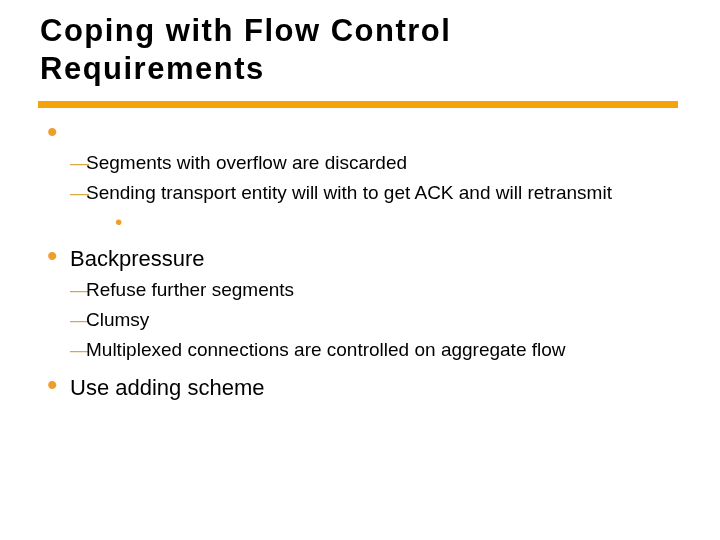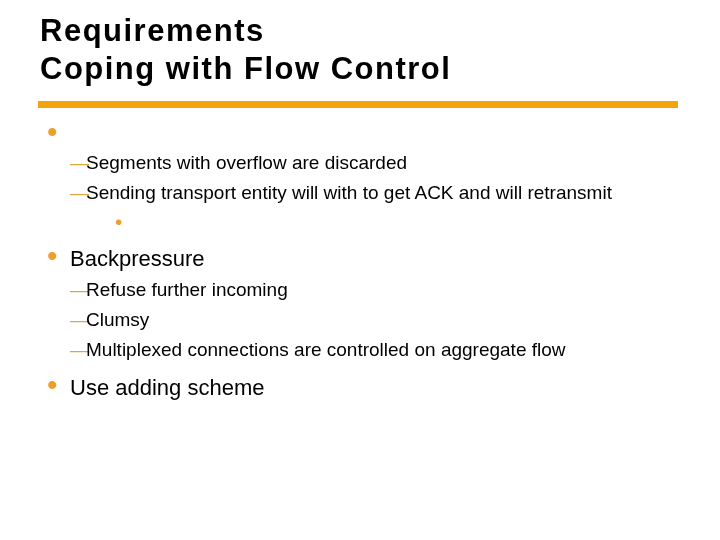--- a/index.html
+++ b/index.html
@@ -49,22 +49,22 @@
   li.l3 .marker { width: 15px; color: #ef9e2b; font-size: 21px; }
   .btext { flex: 1 1 auto; color: #000000; }
 </style>
 </head>
 <body>
 
 <div class="slide">
 
   <div class="header">
     <h1 class="title">
+      <span class="line">Coping with Flow Control</span>
       <span class="line">Requirements</span>
-      <span class="line">Coping with Flow Control</span>
     </h1>
     <div class="rule"></div>
   </div>
 
   <ul class="content">
     <li class="l1">
       <span class="marker">•</span>
     </li>
     <li class="l2">
       <span class="marker">—</span>
@@ -76,21 +76,21 @@
     </li>
     <li class="l3">
       <span class="marker">•</span>
     </li>
     <li class="l1">
       <span class="marker">•</span>
       <span class="btext">Backpressure</span>
     </li>
     <li class="l2">
       <span class="marker">—</span>
-      <span class="btext">Refuse further incoming</span>
+      <span class="btext">Refuse further segments</span>
     </li>
     <li class="l2">
       <span class="marker">—</span>
       <span class="btext">Clumsy</span>
     </li>
     <li class="l2">
       <span class="marker">—</span>
       <span class="btext">Multiplexed connections are controlled on aggregate flow</span>
     </li>
     <li class="l1">

